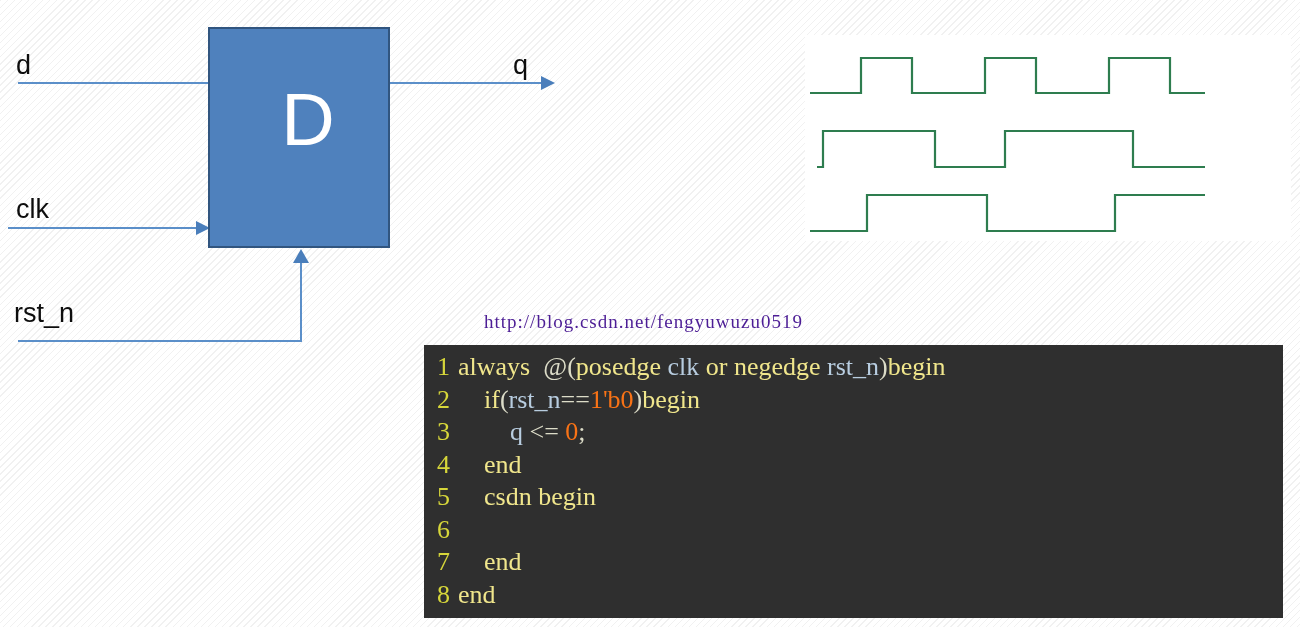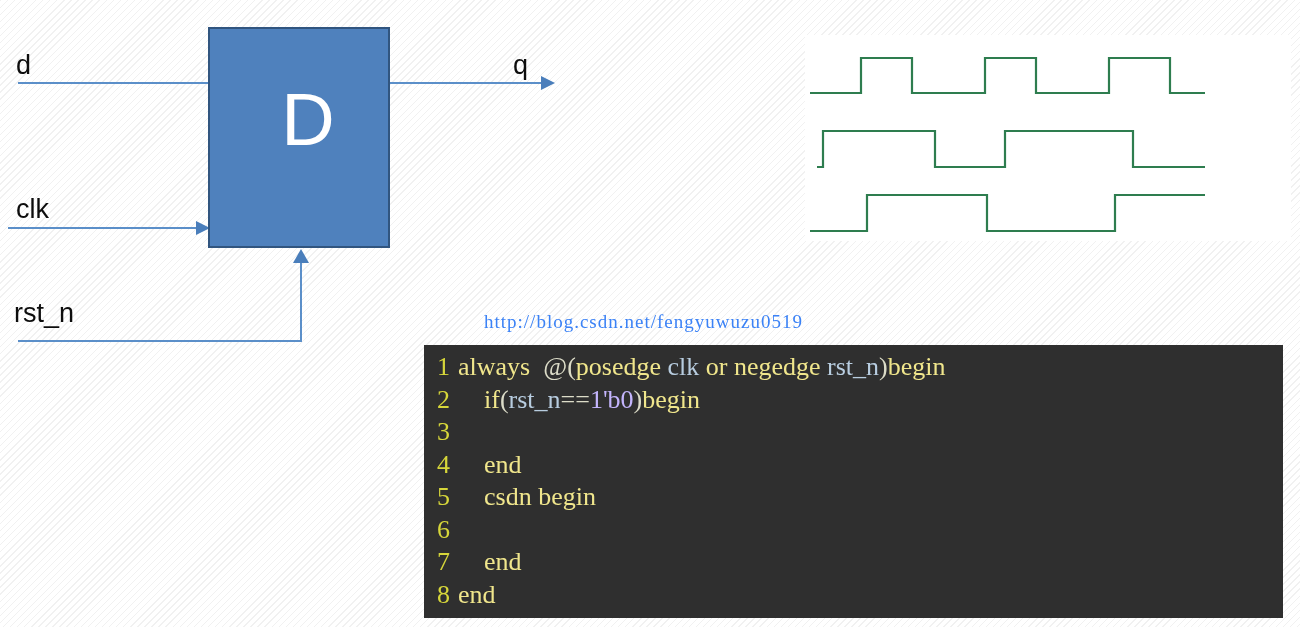--- a/index.html
+++ b/index.html
@@ -101,21 +101,21 @@
     display: block;
   }
 
   
   .watermark {
     position: absolute;
     left: 484px;
     top: 311px;
     font-family: "Liberation Serif", serif;
     font-size: 19px;
-    color: #3b82f6;
+    color: #4c1d95;
     letter-spacing: 1px;
     white-space: nowrap;
   }
 
   
   .code-block {
     position: absolute;
     left: 424px;
     top: 345px;
     width: 859px;
@@ -141,21 +141,21 @@
     padding-right: 8px;
     box-sizing: border-box;
     font-family: "Liberation Serif", serif;
   }
   .code-text {
     white-space: pre;
     text-align: center;
   }
   .tok-kw   { color: #f0e68c; }
   .tok-id   { color: #b8cde0; }
-  .tok-num  { color: #c4b5fd; }
+  .tok-num  { color: #f97316; }
   .tok-op   { color: #dcdcc8; }
   .tok-plain{ color: #e8e8d8; }
 </style>
 </head>
 <body>
 
 <div class="stage">
 
   <div class="port-label" style="left:16px; top:52px;">d</div>
   <div class="wire-h" style="left:18px; top:82px; width:200px;"></div>
@@ -194,20 +194,21 @@
     <div class="code-line">
       <span class="ln">1</span>
       <span class="code-text"><span class="tok-kw">always</span><span class="tok-plain">  </span><span class="tok-op">@(</span><span class="tok-kw">posedge</span><span class="tok-plain"> </span><span class="tok-id">clk</span><span class="tok-plain"> </span><span class="tok-kw">or</span><span class="tok-plain"> </span><span class="tok-kw">negedge</span><span class="tok-plain"> </span><span class="tok-id">rst_n</span><span class="tok-op">)</span><span class="tok-kw">begin</span></span>
     </div>
     <div class="code-line">
       <span class="ln">2</span>
       <span class="code-text"><span class="tok-plain">    </span><span class="tok-kw">if</span><span class="tok-op">(</span><span class="tok-id">rst_n</span><span class="tok-op">==</span><span class="tok-num">1'b0</span><span class="tok-op">)</span><span class="tok-kw">begin</span></span>
     </div>
     <div class="code-line">
       <span class="ln">3</span>
+      <span class="code-text"><span class="tok-plain">        </span><span class="tok-id">q</span><span class="tok-plain"> </span><span class="tok-op">&lt;=</span><span class="tok-plain"> </span><span class="tok-num">0</span><span class="tok-op">;</span></span>
     </div>
     <div class="code-line">
       <span class="ln">4</span>
       <span class="code-text"><span class="tok-plain">    </span><span class="tok-kw">end</span></span>
     </div>
     <div class="code-line">
       <span class="ln">5</span>
       <span class="code-text"><span class="tok-plain">    </span><span class="tok-kw">csdn begin</span></span>
     </div>
     <div class="code-line">

